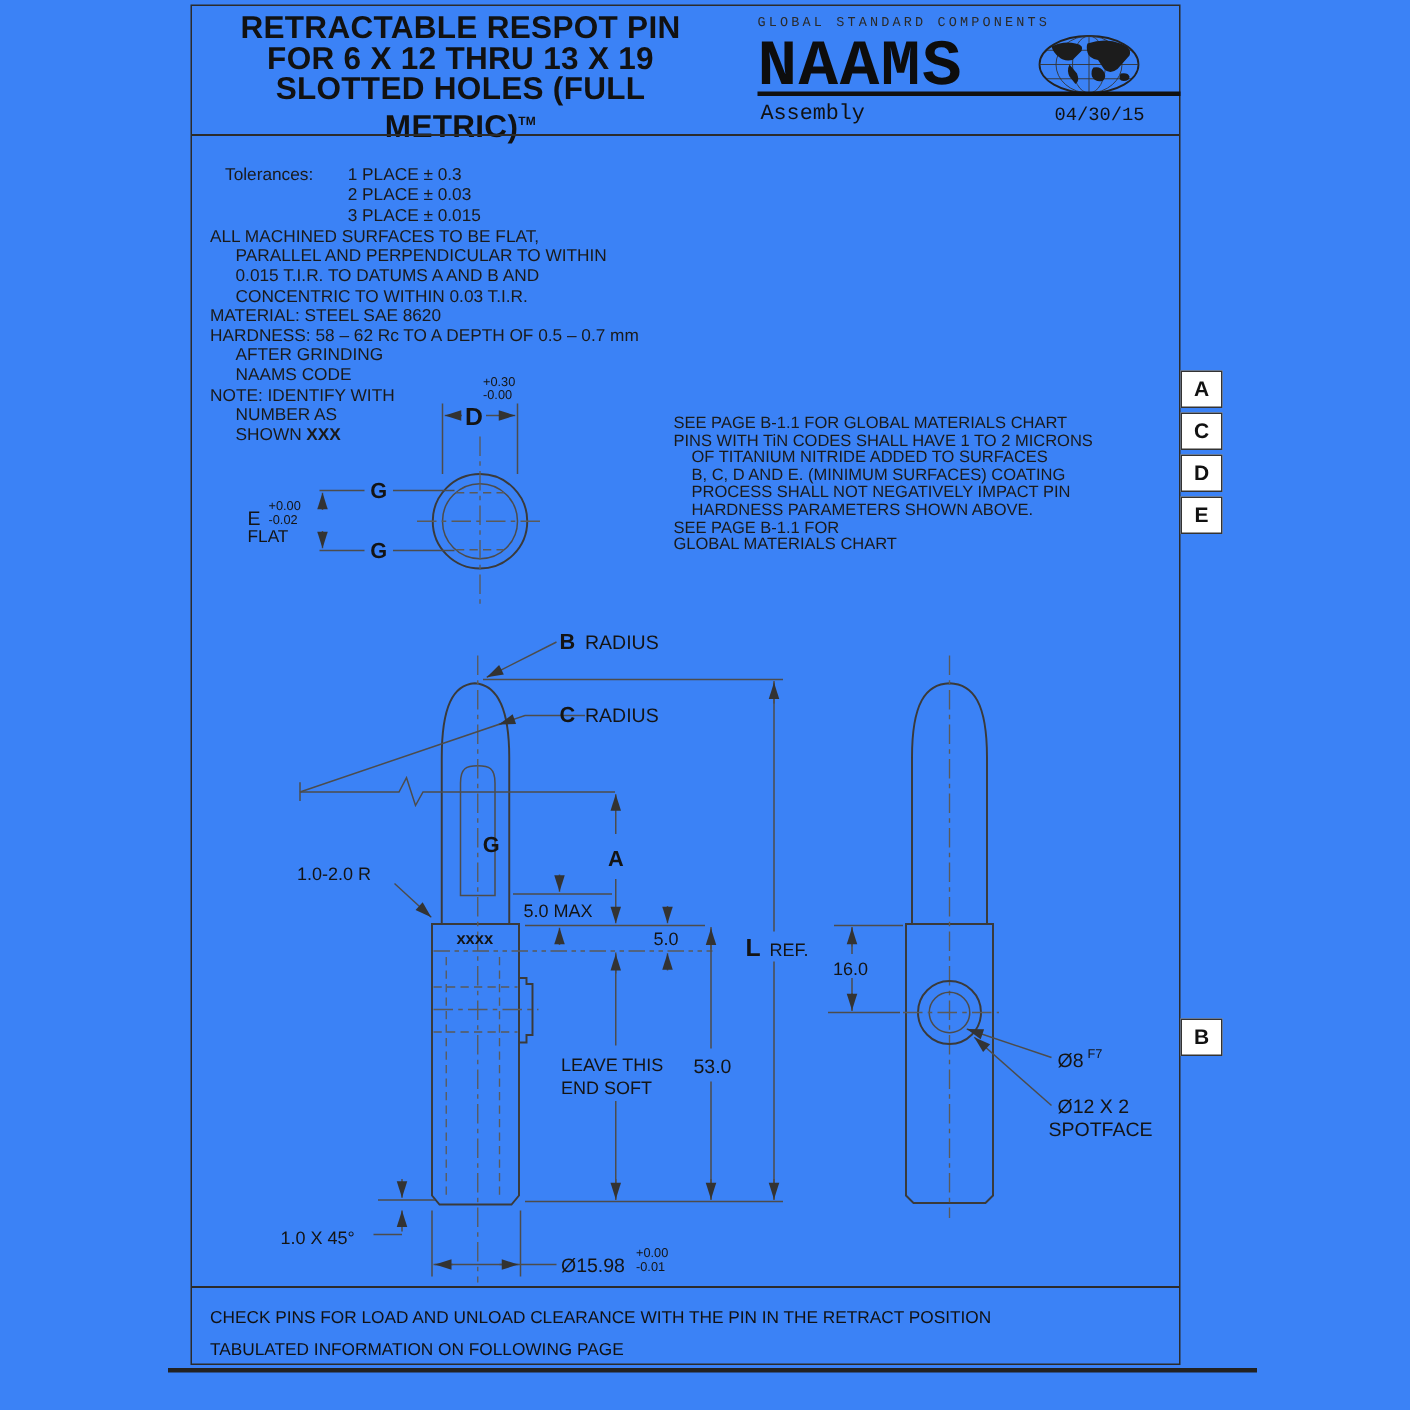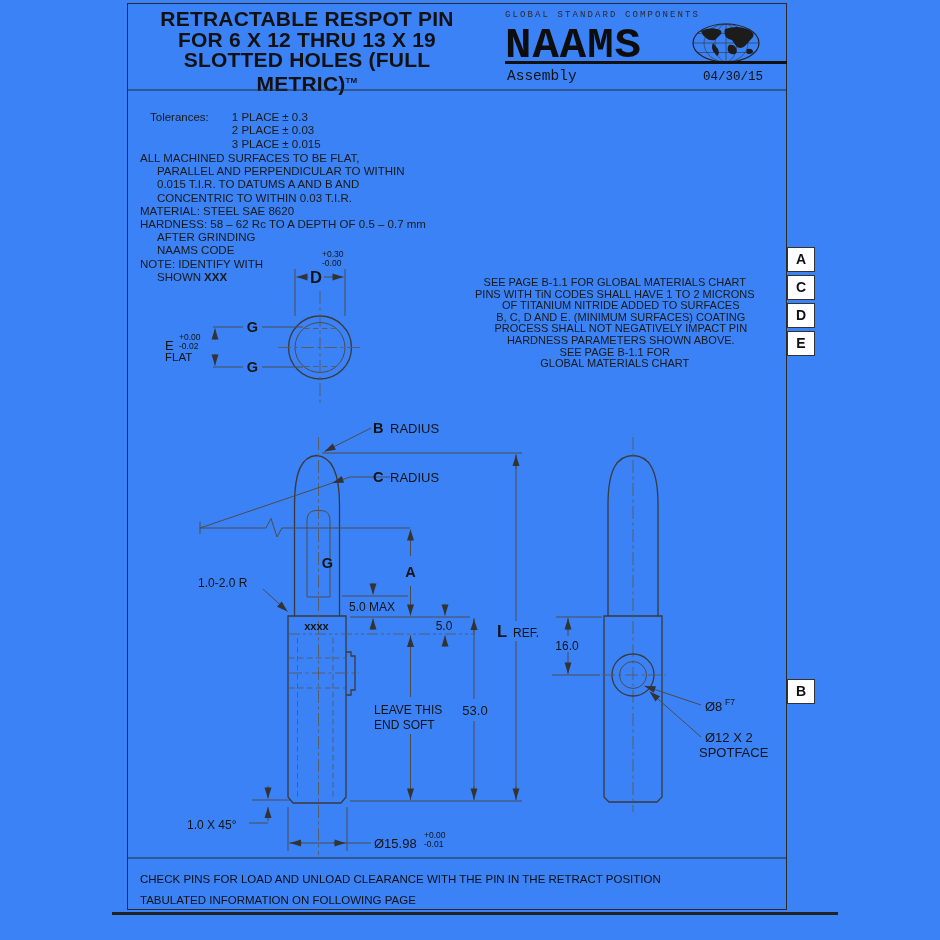--- a/index.html
+++ b/index.html
@@ -18,21 +18,21 @@
   #brand-name{position:absolute;left:0;top:10px;font-size:44px;font-weight:bold;
               letter-spacing:1px;color:#0d0d0d;transform:scaleY(.98);}
   #globe{position:absolute;left:186px;top:13px;}
   #brand-rule{position:absolute;left:0;top:51px;width:282px;height:3px;background:#111;}
   #brand-sub{position:absolute;left:2px;top:58px;font-size:14.5px;color:#111;}
   #brand-date{position:absolute;right:24px;top:60px;font-size:12.5px;color:#111;}
   
   .noteline{white-space:pre;}
   #tol-block{left:150px;top:111px;font-size:11.5px;line-height:13.4px;display:flex;gap:23px;}
   #notes-left{left:140px;top:152px;font-size:11.5px;line-height:13.2px;}
-  #notes-right{left:475px;top:277px;font-size:11px;line-height:11.6px;text-align:center;}
+  #notes-right{left:449px;top:277px;font-size:11px;line-height:11.6px;}
   .ind1{padding-left:17px;}
   .ind2{padding-left:12px;}
   .shown-bold{font-weight:bold;margin-left:3px;}
   
   .datum{width:26px;height:23px;border:1.6px solid #333;background:#fff;
          font-weight:bold;font-size:14px;text-align:center;line-height:23px;color:#111;}
   
   #bottom-notes{left:140px;top:869px;font-size:11.5px;line-height:21px;color:#111;}
   
   #footer{left:112px;top:918px;width:726px;height:18px;font-size:12.5px;color:#222;}
@@ -102,20 +102,21 @@
   <div class="abs" id="notes-left">
     <div class="noteline">ALL MACHINED SURFACES TO BE FLAT,</div>
     <div class="noteline ind1">PARALLEL AND PERPENDICULAR TO WITHIN</div>
     <div class="noteline ind1">0.015 T.I.R. TO DATUMS A AND B AND</div>
     <div class="noteline ind1">CONCENTRIC TO WITHIN 0.03 T.I.R.</div>
     <div class="noteline">MATERIAL: STEEL SAE 8620</div>
     <div class="noteline">HARDNESS: 58 – 62 Rc TO A DEPTH OF 0.5 – 0.7 mm</div>
     <div class="noteline ind1">AFTER GRINDING</div>
     <div class="noteline ind1">NAAMS CODE</div>
     <div class="noteline">NOTE: IDENTIFY WITH</div>
+    <div class="noteline ind1">NUMBER AS</div>
     <div class="noteline ind1"><span>SHOWN</span><span class="shown-bold">XXX</span></div>
   </div>
 
   <div class="abs" id="notes-right">
     <div class="noteline">SEE PAGE B-1.1 FOR GLOBAL MATERIALS CHART</div>
     <div class="noteline">PINS WITH TiN CODES SHALL HAVE 1 TO 2 MICRONS</div>
     <div class="noteline ind2">OF TITANIUM NITRIDE ADDED TO SURFACES</div>
     <div class="noteline ind2">B, C, D AND E. (MINIMUM SURFACES) COATING</div>
     <div class="noteline ind2">PROCESS SHALL NOT NEGATIVELY IMPACT PIN</div>
     <div class="noteline ind2">HARDNESS PARAMETERS SHOWN ABOVE.</div>

